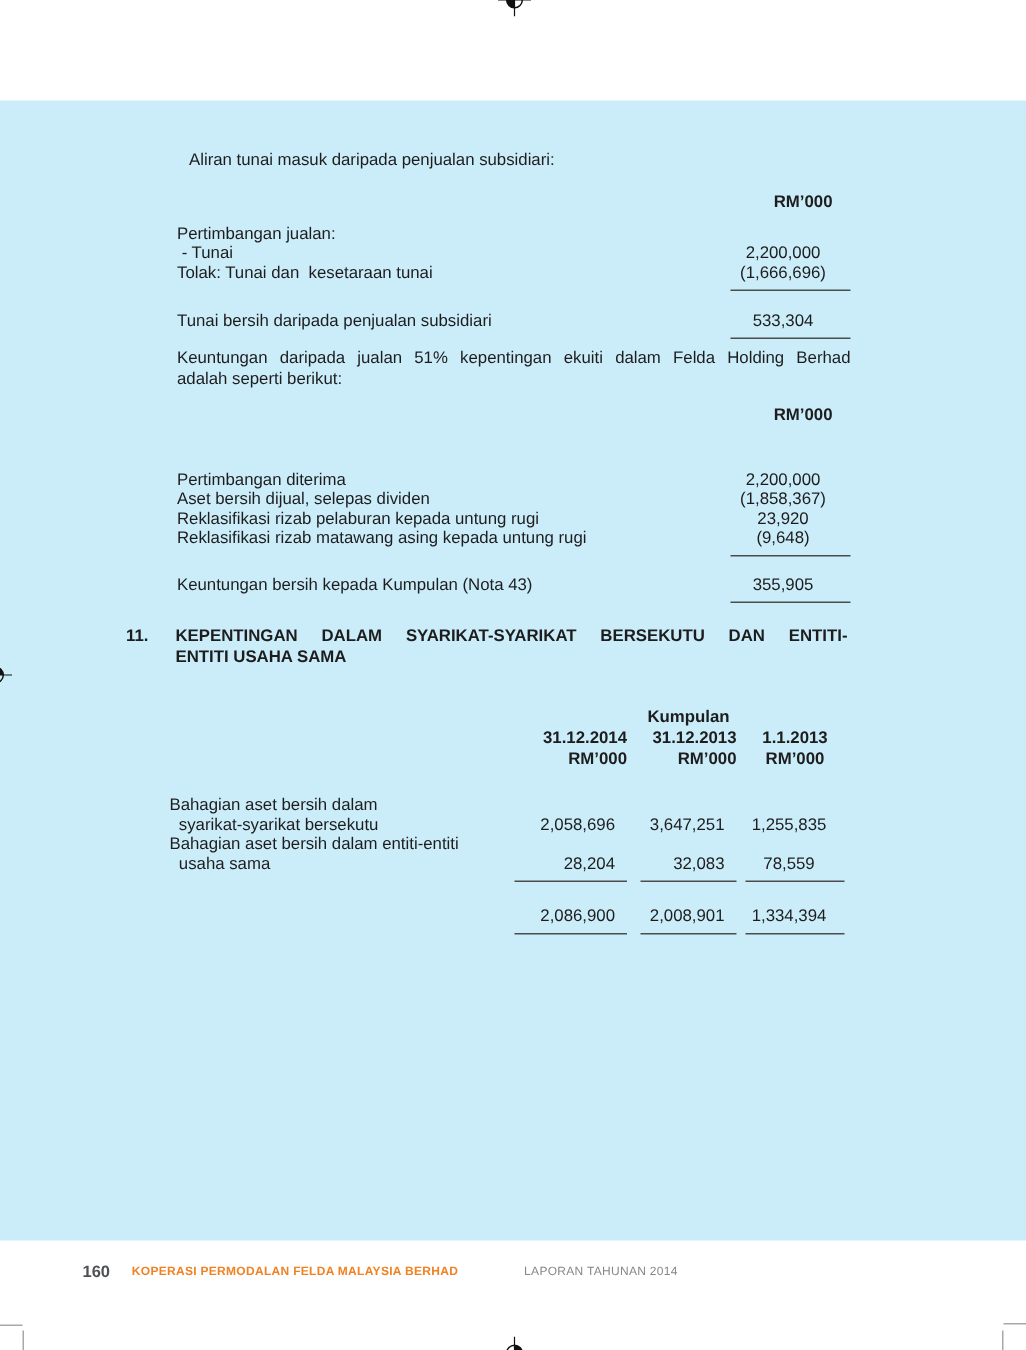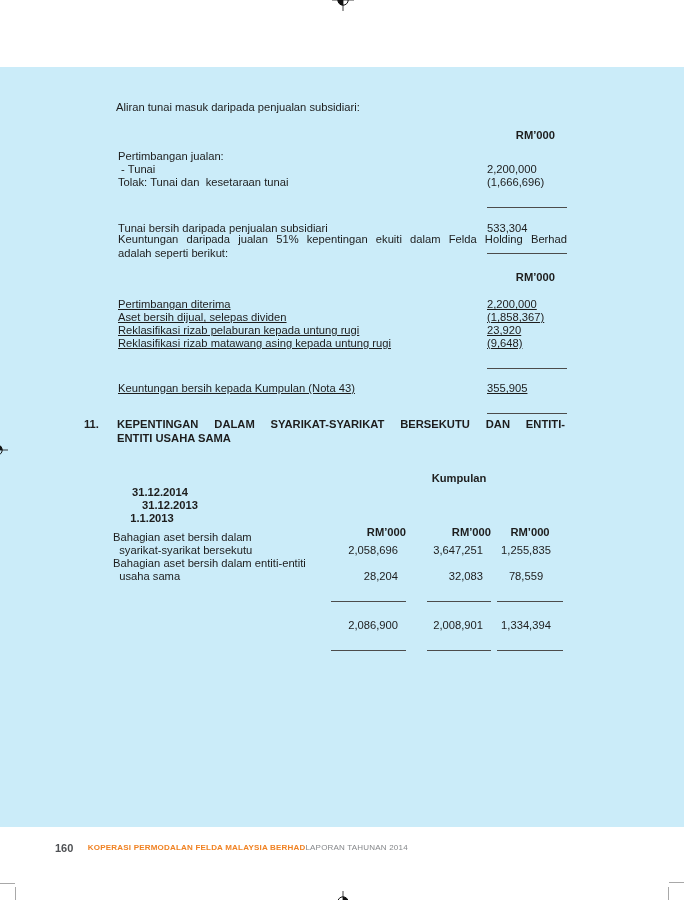--- a/index.html
+++ b/index.html
@@ -15,46 +15,46 @@
     background:#cbecf9;
   }
   .abs{position:absolute;}
   .txt{font-size:11.2px;line-height:14px;color:#1d1d1d;}
   .b{font-weight:bold;}
   
   .fin{left:118px;width:449px;font-size:11.2px;line-height:13px;}
   .rm-head{text-align:right;padding-right:12px;font-weight:bold;}
   .frow{display:flex;}
   .flabel{flex:1;white-space:pre;}
-  .fval{width:80px;text-align:left;padding-right:10px;}
-  .u{border-bottom:1.4px solid #4c4c4c;padding-bottom:18px;}
+  .fval{width:80px;text-align:center;padding-right:10px;}
+  .u{border-bottom:1.4px solid #4c4c4c;padding-bottom:4px;}
   .sp14{height:14px;}
   .sp13{height:13px;}
   .sp17{height:17px;}
   
   .just{text-align:justify;text-align-last:justify;}
   
   .t11{left:113px;width:450px;font-size:11.2px;line-height:13px;}
   .trow{display:flex;}
   .tlabel{flex:1;white-space:pre;}
   .tc{width:75px;text-align:right;}
-  .tc.c2{width:64px;margin-left:21px;}
+  .tc.c2{width:64px;margin-left:9px;}
   .tc.c3{width:66px;margin-left:6px;text-align:center;}
   .tc.num{padding-right:8px;}
   .tc.center{text-align:center;padding-right:0;}
   
   .h11-num{left:84px;top:417px;font-weight:bold;}
   .h11{left:117px;width:448px;font-weight:bold;}
   
   .footer{left:55px;top:837px;display:flex;align-items:center;}
   .page-num{font-size:11px;font-weight:bold;color:#4f5154;line-height:22px;margin-right:7px;}
   .f-rule{width:1.5px;background:#f08223;margin-right:6px;}
   .f-col{display:flex;flex-direction:row;justify-content:center;}
   .f-company{font-size:8px;font-weight:bold;color:#f08223;letter-spacing:0.2px;line-height:10px;}
-  .f-report{font-size:8px;color:#85878a;letter-spacing:0.2px;line-height:10px;}
+  .f-report{font-size:8px;color:#85878a;letter-spacing:0.2px;line-height:10px;padding-left:44px;}
   
   .cropmark{background:#a8a8a8;position:absolute;}
 </style>
 </head>
 <body>
 
 <div>
 
   <div class="blue-area"></div>
 
@@ -78,21 +78,21 @@
     <circle cx="11" cy="11" r="5.2" fill="none" stroke="#111" stroke-width="1"></circle>
     <path d="M11 5.8 A5.2 5.2 0 0 1 16.2 11 L11 11 Z" fill="#111"></path>
     <path d="M11 16.2 A5.2 5.2 0 0 1 5.8 11 L11 11 Z" fill="#111"></path>
   </svg>
 
   <div class="cropmark" style="left:0;top:883px;width:15px;height:1px;"></div>
   <div class="cropmark" style="left:15px;top:887px;width:1px;height:13px;"></div>
   <div class="cropmark" style="left:669px;top:882px;width:15px;height:1px;"></div>
   <div class="cropmark" style="left:668px;top:887px;width:1px;height:13px;"></div>
 
-  <div class="abs txt" style="left:116px;top:100px;width:449px;">Aliran tunai masuk daripada penjualan subsidiari:</div>
+  <div class="abs txt" style="left:126px;top:100px;width:449px;">Aliran tunai masuk daripada penjualan subsidiari:</div>
 
   <div class="abs fin rm-head" style="top:129px;">RM’000</div>
 
   <div class="abs fin" style="top:150px;">
     <div class="frow">
       <div class="flabel">Pertimbangan jualan:</div>
       <div class="fval"></div>
     </div>
     <div class="frow">
       <div class="flabel"> - Tunai</div>
@@ -109,21 +109,21 @@
     </div>
   </div>
 
   <div class="abs txt" style="left:118px;top:232px;width:449px;">
     <div class="just">Keuntungan daripada jualan 51% kepentingan ekuiti dalam Felda Holding Berhad</div>
     <div>adalah seperti berikut:</div>
   </div>
 
   <div class="abs fin rm-head" style="top:271px;">RM’000</div>
 
-  <div class="abs fin" style="top:298px;text-decoration:underline;">
+  <div class="abs fin" style="top:314px;">
     <div class="frow">
       <div class="flabel">Pertimbangan diterima</div>
       <div class="fval">2,200,000</div>
     </div>
     <div class="frow">
       <div class="flabel">Aset bersih dijual, selepas dividen</div>
       <div class="fval">(1,858,367)</div>
     </div>
     <div class="frow">
       <div class="flabel">Reklasifikasi rizab pelaburan kepada untung rugi</div>
@@ -146,21 +146,21 @@
     <div>ENTITI USAHA SAMA</div>
   </div>
 
   <div class="abs t11 b" style="top:472px;">
     <div class="trow">
       <div class="tlabel"></div>
       <div class="tc"></div>
       <div class="tc c2 center">Kumpulan</div>
       <div class="tc c3"></div>
     </div>
-    <div class="trow" style="margin-top:1px;flex-direction:column;">
+    <div class="trow" style="margin-top:1px;">
       <div class="tlabel"></div>
       <div class="tc">31.12.2014</div>
       <div class="tc c2">31.12.2013</div>
       <div class="tc c3">1.1.2013</div>
     </div>
     <div class="trow" style="margin-top:1px;">
       <div class="tlabel"></div>
       <div class="tc">RM’000</div>
       <div class="tc c2">RM’000</div>
       <div class="tc c3">RM’000</div>

